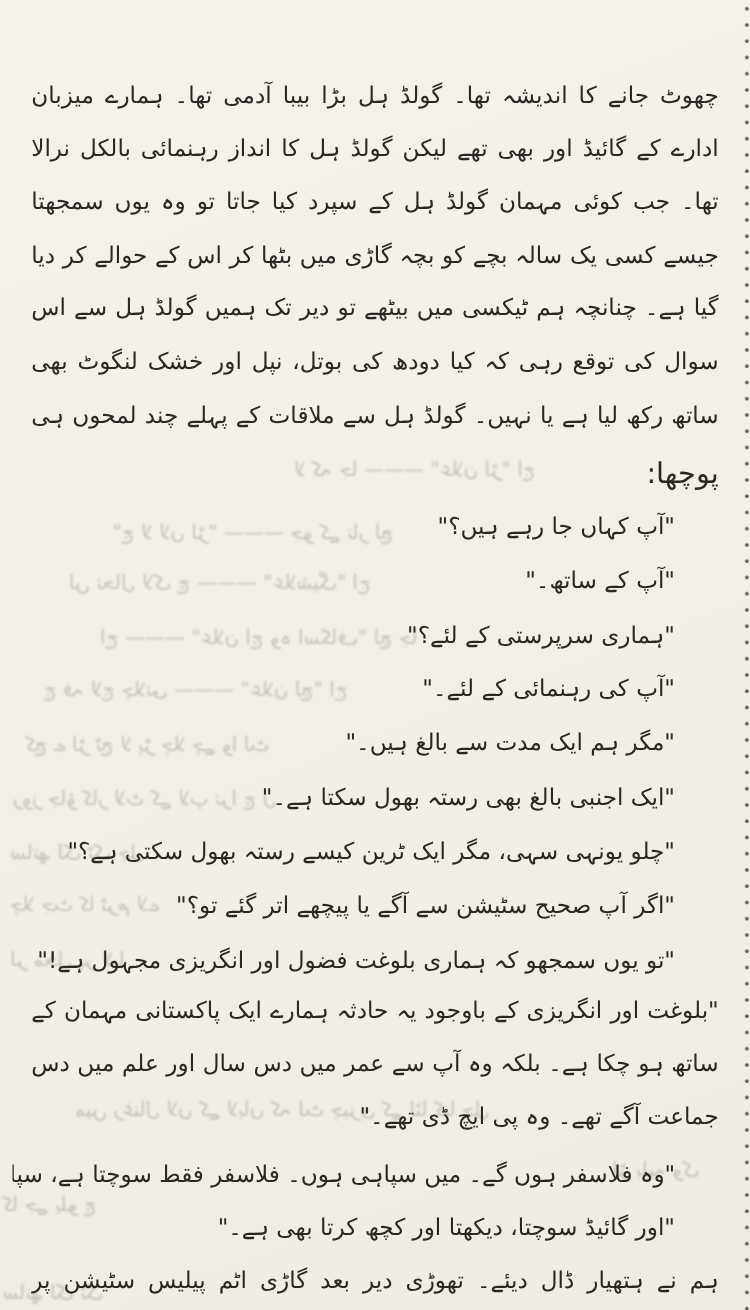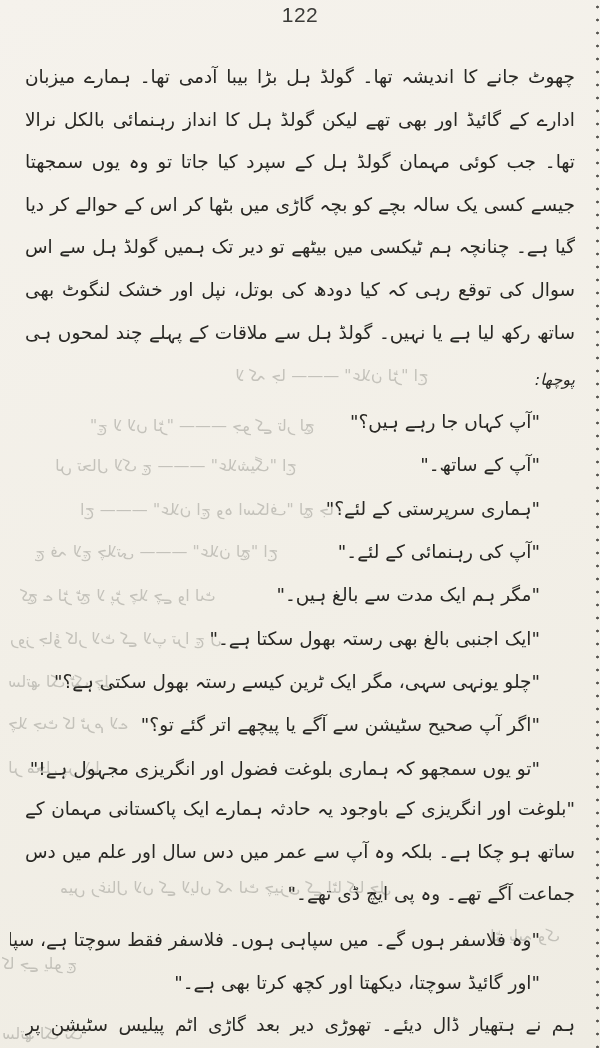--- a/index.html
+++ b/index.html
@@ -19,21 +19,21 @@
   .para{
     position:absolute;right:25px;left:25px;
     font-size:18.5px;line-height:42.6px;
     text-align:justify;text-justify:inter-word;
   }
   .p1{top:56px;height:300px;overflow:hidden;}
   .p2{top:788px;height:129px;overflow:hidden;}
   .p3{top:1004px;height:44px;overflow:hidden;text-align-last:justify;white-space:normal;}
   .lead{
     position:absolute;right:25px;top:358px;
-    font-size:16px;line-height:43px;font-style:italic;
+    font-size:23px;line-height:43px;
   }
   .dlg{
     position:absolute;right:60px;left:10px;text-align:right;
     font-size:18.5px;line-height:43px;white-space:nowrap;overflow:hidden;
   }
   .ghost-layer{position:absolute;inset:0;z-index:1;}
   .ghost{
     position:absolute;direction:rtl;
     font-family:"DejaVu Sans",sans-serif;font-size:16px;line-height:28px;
     color:#a3a29b;opacity:.58;filter:blur(.7px);
@@ -43,21 +43,20 @@
     position:absolute;top:0;right:0;width:5px;height:100%;z-index:4;
     background-image:radial-gradient(circle at 2.5px 7px,#55534e 1px,rgba(85,83,78,0) 1.8px);
     background-size:5px 13px;background-repeat:repeat-y;
   }
 </style>
 </head>
 <body>
 
 <div class="page">
 
-  <div class="pagenum">122</div>
 
   <div class="ghost-layer">
       <div class="ghost" style="left: 235px; top: 362px; width: 240px;">لا کہ جا ——— "علان لڑ" اج</div>
       <div class="ghost" style="left: 90px; top: 412px; width: 470px;">"چ لا لاں لڑ" ——— جو کے تار لچ</div>
       <div class="ghost" style="left: 55px; top: 452px; width: 330px;">لں تحال لاک چ ——— "علاشیگ" اج</div>
       <div class="ghost" style="left: 80px; top: 496px; width: 490px;">اج ——— "علان اچ وہ اسکاف" لچ جا</div>
       <div class="ghost" style="left: 35px; top: 538px; width: 420px;">چ فہ لاچ چلاتی ——— "علان لچ" اج</div>
       <div class="ghost" style="left: 20px; top: 582px; width: 400px;">کچ ے لڑ ٹج لا پڑ چلا چے وا لٹ</div>
       <div class="ghost" style="left: 10px; top: 625px; width: 430px;">روز جاؤ کار لاٹ کے لاپ ترا چ ل</div>
       <div class="ghost" style="left: 8px; top: 668px; width: 195px;">ساتھ لک ٹک چل</div>

